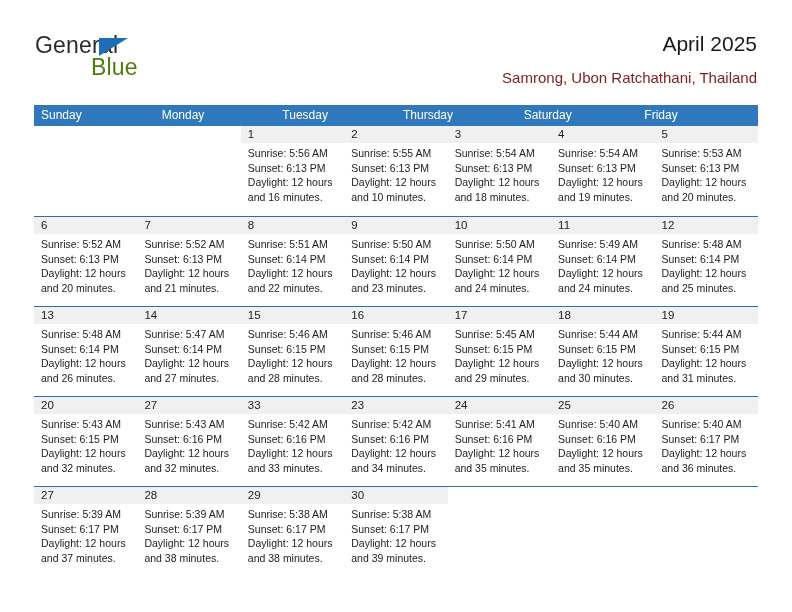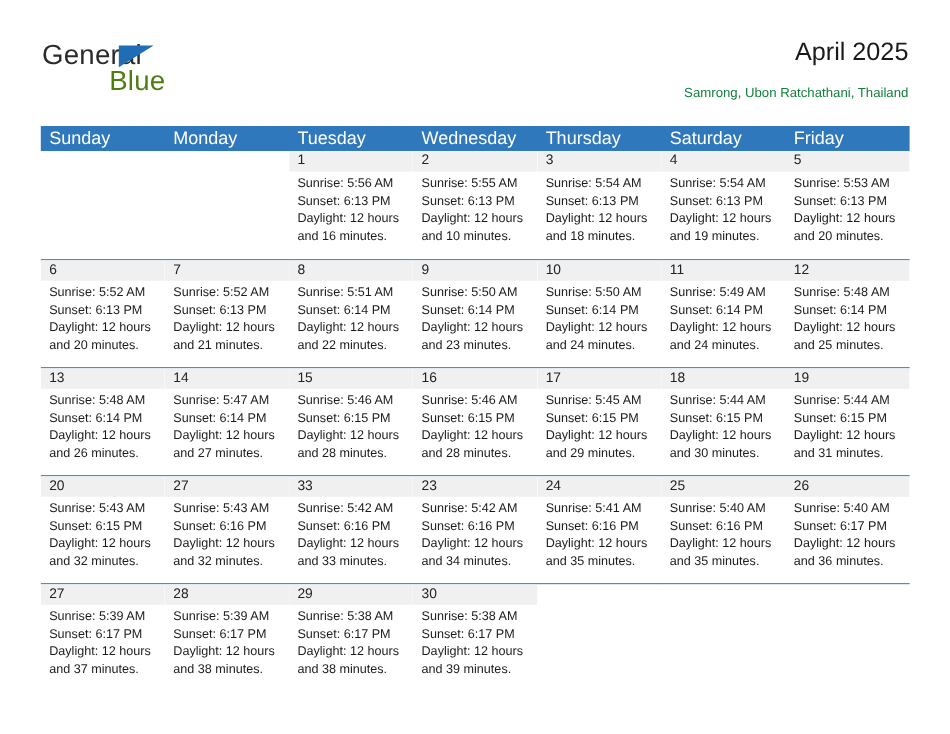--- a/index.html
+++ b/index.html
@@ -72,22 +72,22 @@
     top: 0;
     text-align: right;
   }
   .cal-title {
     font-size: 21px;
     color: #1a1a1a;
     line-height: 32px;
     white-space: nowrap;
   }
   .cal-subtitle {
-    font-size: 11px;
-    color: #15803d;
+    font-size: 15px;
+    color: #7f1d1d;
     line-height: 20px;
     margin-top: 8px;
     white-space: nowrap;
   }
 
   
   .calendar {
     position: absolute;
     left: 34px;
     top: 105px;
@@ -95,21 +95,21 @@
   }
 
   .dow-row {
     display: flex;
     background: #3078bc;
     height: 21px;
   }
   .dow {
     flex: 1 1 0;
     color: #ffffff;
-    font-size: 15px;
+    font-size: 12px;
     line-height: 21px;
     padding-left: 7px;
     box-sizing: border-box;
     white-space: nowrap;
   }
 
   .week {
     display: flex;
     position: relative;
     height: 90px;
@@ -171,21 +171,20 @@
     </div>
 
   </div>
 
   <div class="calendar">
 
     <div class="dow-row">
       <div class="dow">Sunday</div>
       <div class="dow">Monday</div>
       <div class="dow">Tuesday</div>
-      <div class="dow">Wednesday</div>
       <div class="dow">Thursday</div>
       <div class="dow">Saturday</div>
       <div class="dow">Friday</div>
     </div>
 
     <div id="weeks-container">
         <div class="week">
           <div class="day empty">
             <div class="daynum-band">
               <div class="daynum"></div>

